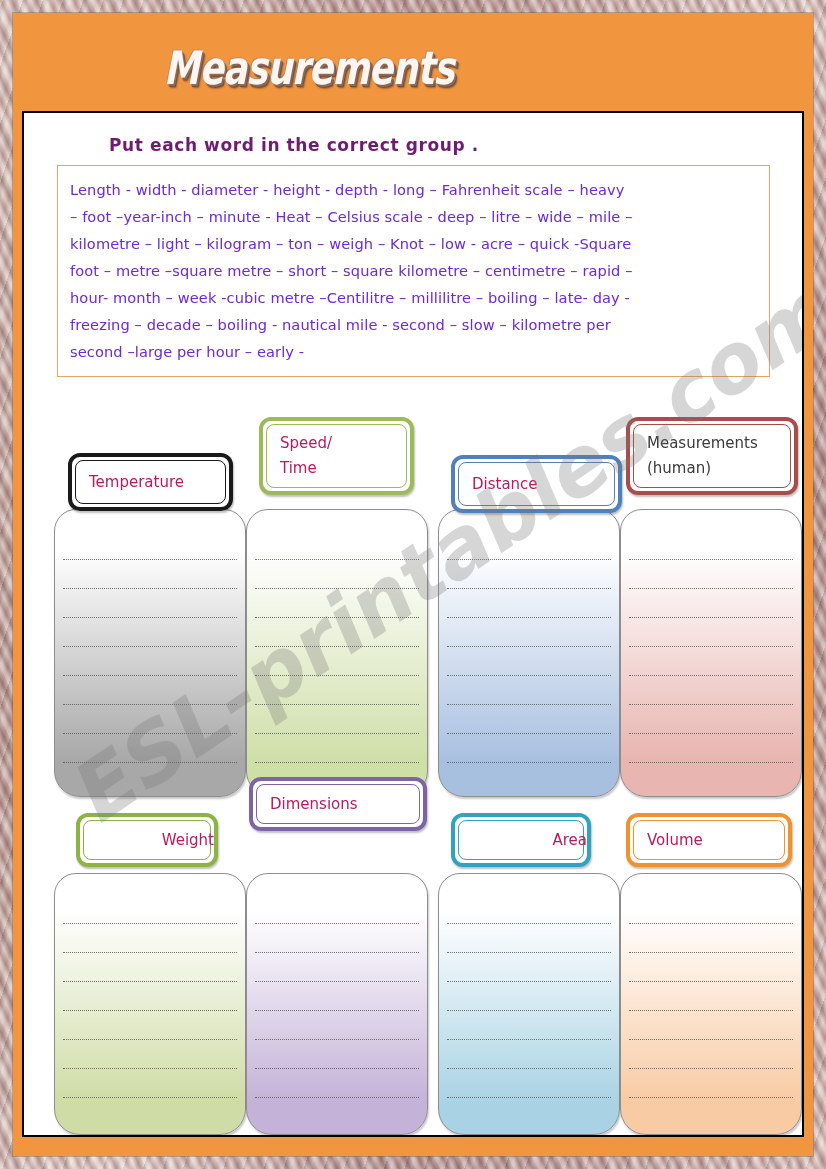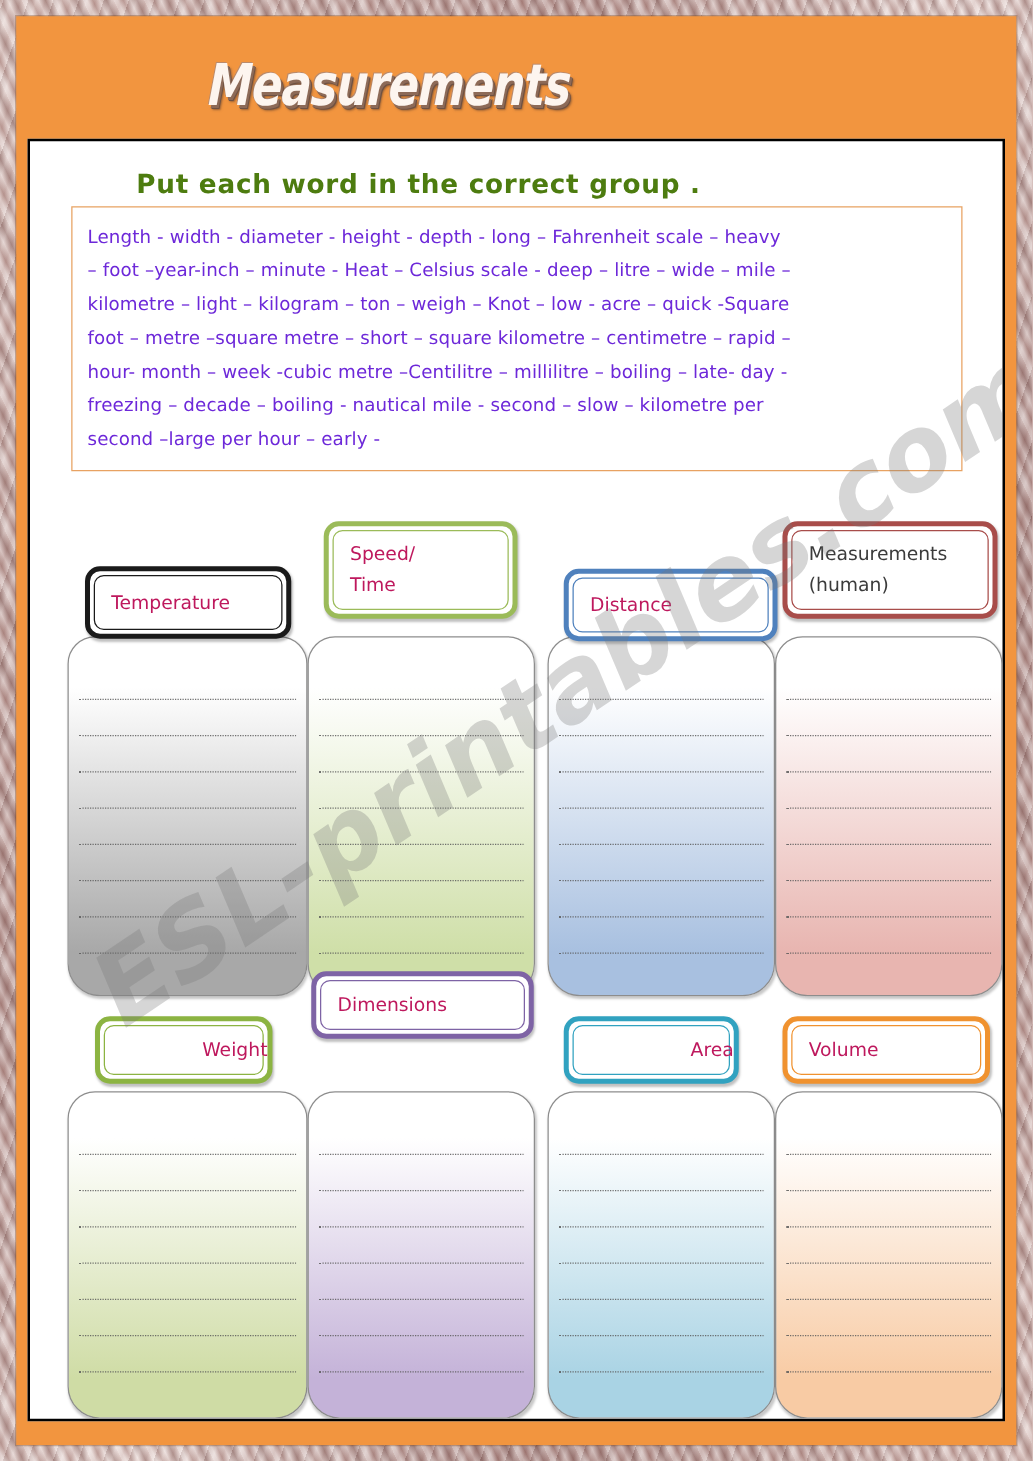--- a/index.html
+++ b/index.html
@@ -53,21 +53,21 @@
     font-family:"DejaVu Sans", sans-serif;
     font-size:82px;font-weight:bold;font-style:italic;
     color:rgba(120,120,120,.30);
     transform:rotate(-34deg);transform-origin:left center;
     white-space:nowrap;pointer-events:none;z-index:30;
   }
   
   #instruction{
     position:absolute;left:85px;top:22px;
     font-family:"DejaVu Sans", sans-serif;
-    font-size:21px;font-weight:bold;color:#4d7c0f;
+    font-size:17px;font-weight:bold;color:#701a75;
     letter-spacing:.6px;
   }
   
   #wordbank{
     position:absolute;left:33px;top:52px;width:713px;
     border:1.5px solid #e8a262;box-sizing:border-box;
     padding:10px 12px 11px 12px;background:#fff;
   }
   #wordbank p{
     margin:0;font-family:"DejaVu Sans", sans-serif;

